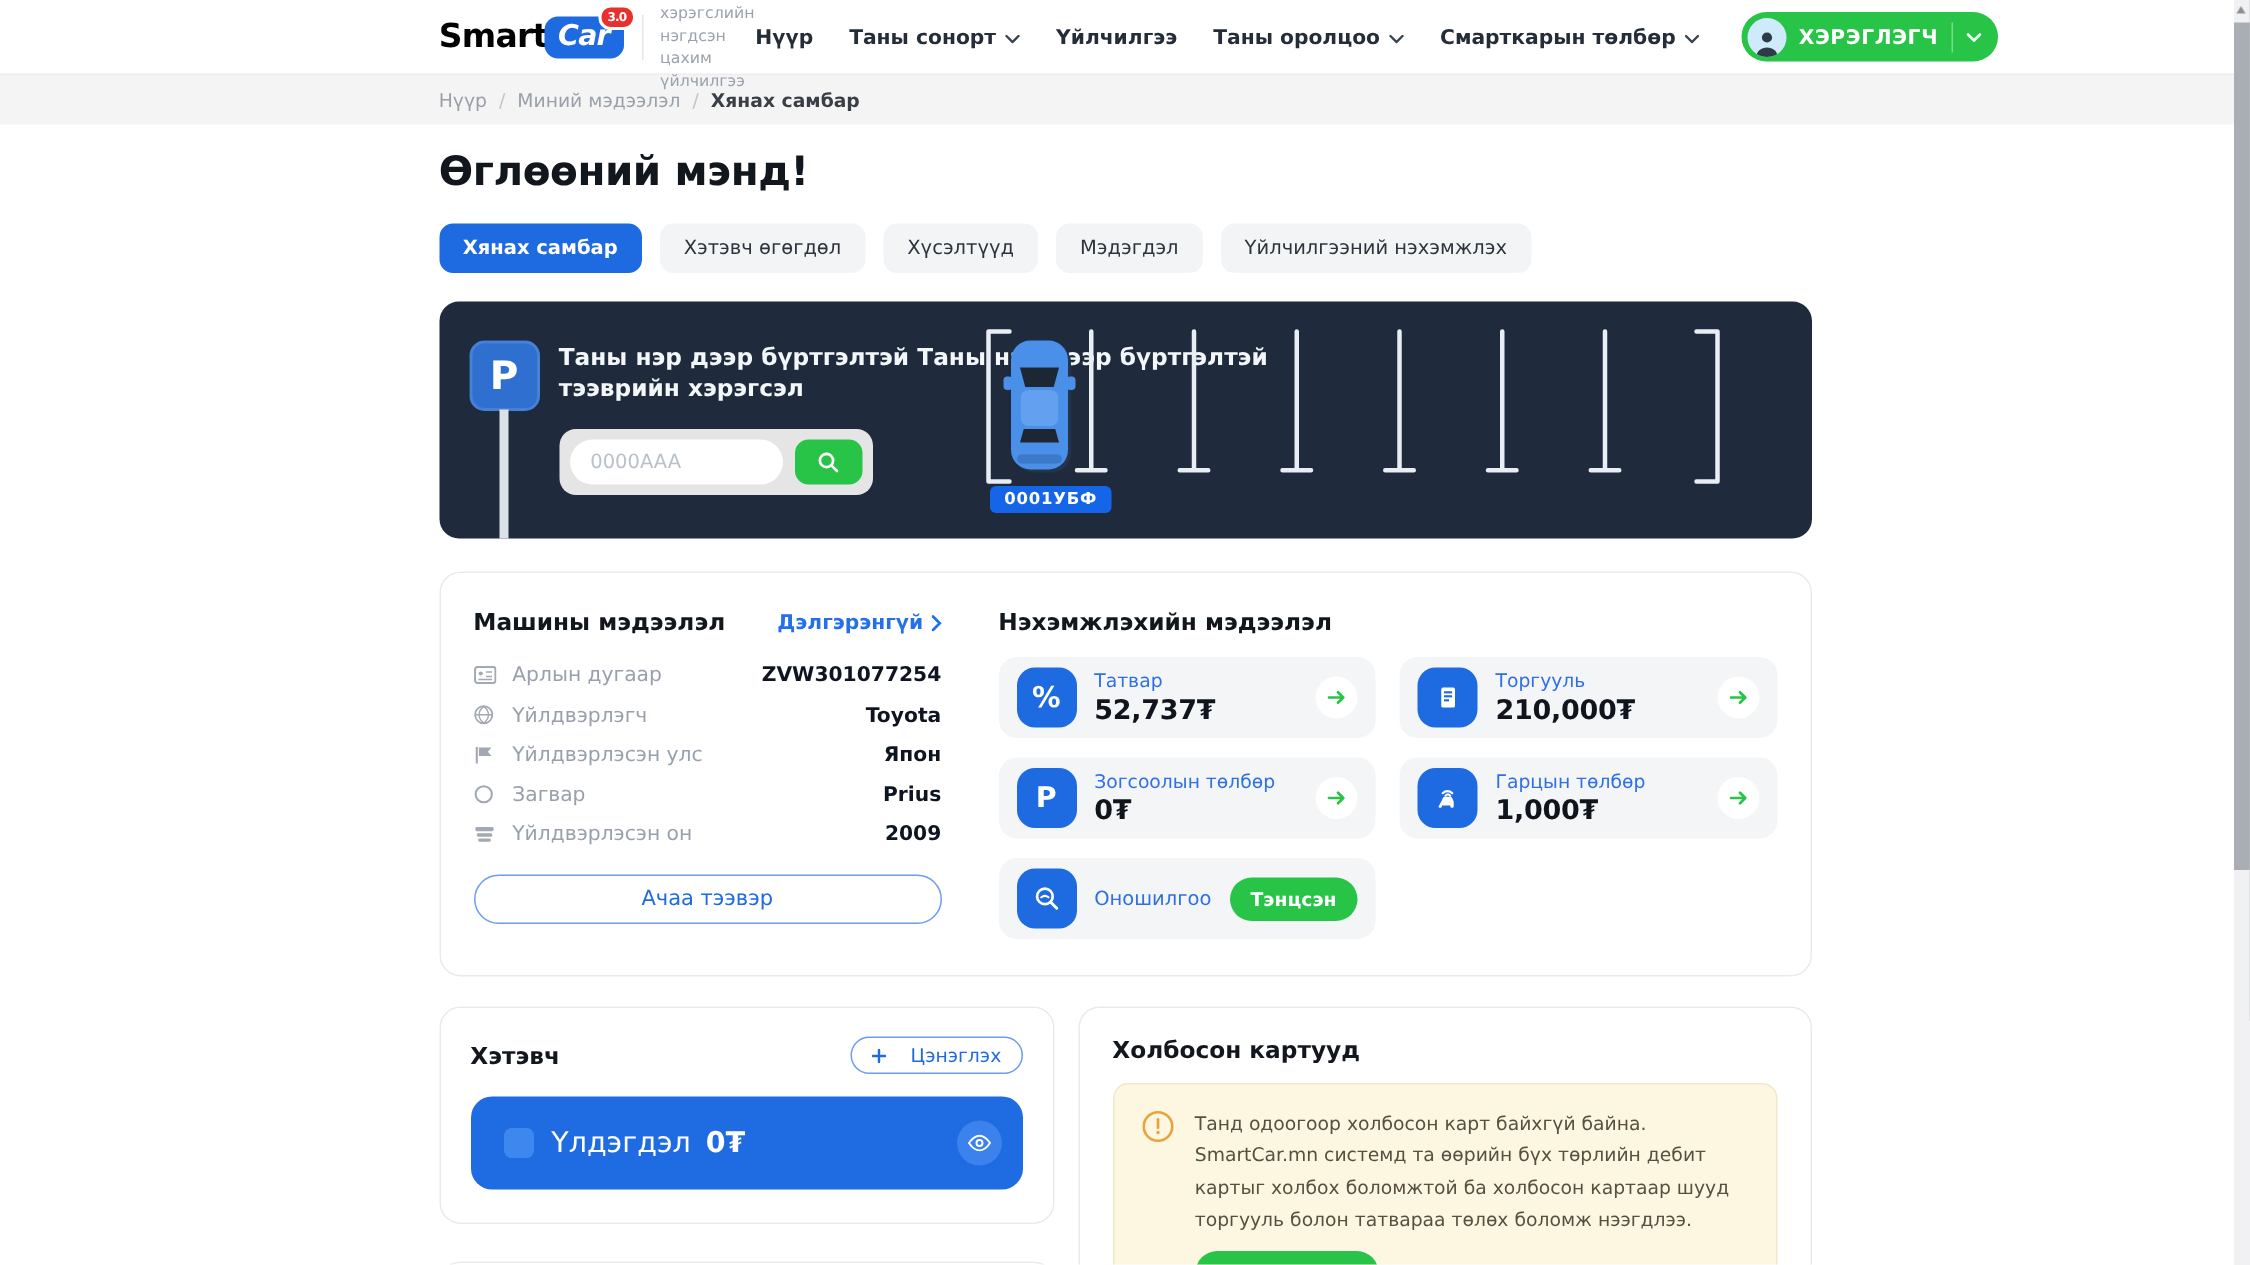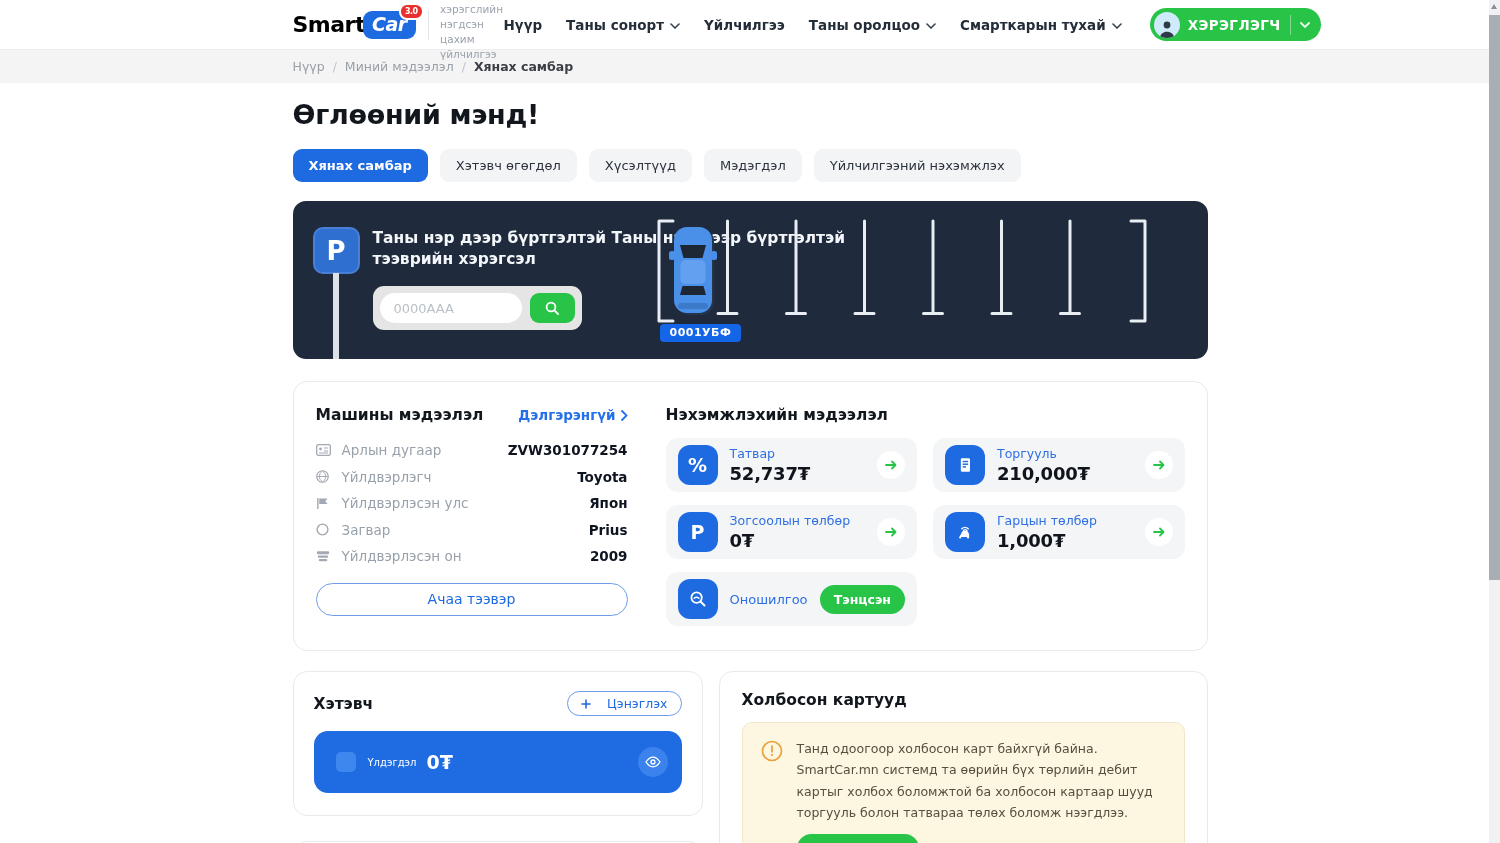--- a/index.html
+++ b/index.html
@@ -96,21 +96,21 @@
   
   .bottom { display:flex; gap:16px; }
   .left-col { width:410px; flex:none; }
   .wallet-card { padding:19px 20px 22px; }
   .wallet-head { display:flex; align-items:center; justify-content:space-between; }
   .topup-btn { display:flex; align-items:center; gap:16px; background:#fff; border:1.5px solid #6d9cec;
     border-radius:14px; padding:4px 13px; color:#1e6ae1; font-size:12.5px; font-family:inherit; cursor:pointer; }
   .balance-panel { margin-top:15px; background:#1e6be2; border-radius:14px; height:62px;
     display:flex; align-items:center; padding:0 14px 0 22px; }
   .wallet-chip { width:20px; height:20px; border-radius:5px; background:#3d87ef; flex:none; }
-  .balance-label { color:#fff; font-size:10px; margin-left:12px; }
+  .balance-label { color:#fff; font-size:19px; margin-left:12px; }
   .balance-value { color:#fff; font-size:19px; font-weight:800; margin-left:10px; }
   .eye-btn { margin-left:auto; width:30px; height:30px; border-radius:50%; background:#3b82ec;
     border:none; display:flex; align-items:center; justify-content:center; cursor:pointer; }
 
   .cards-card { flex:1; padding:19px 22px; height:185px; }
   .warn-box { margin-top:13px; background:#fdf6e0; border:1px solid #f1e8cb; border-radius:10px;
     padding:15px 18px 16px; display:flex; gap:14px; align-items:flex-start; }
   .warn-text { font-size:12.5px; color:#55503f; line-height:1.7; max-width:560px; }
   .link-card-btn { margin-top:11px; background:#27c447; color:#fff; border:none; border-radius:15px;
     padding:7px 16px; font-size:12.5px; font-weight:700; font-family:inherit; cursor:pointer; }
@@ -156,21 +156,21 @@
       <span class="nav-item">
         <span>Үйлчилгээ</span>
       </span>
       <span class="nav-item">
         <span>Таны оролцоо</span>
         <svg width="10" height="6" viewBox="0 0 10 6">
             <path d="M1 1l4 4 4-4" stroke="currentColor" stroke-width="1.6" fill="none" stroke-linecap="round"></path>
           </svg>
       </span>
       <span class="nav-item">
-        <span>Смарткарын тухай</span>
+        <span>Смарткарын төлбөр</span>
         <svg width="10" height="6" viewBox="0 0 10 6">
             <path d="M1 1l4 4 4-4" stroke="currentColor" stroke-width="1.6" fill="none" stroke-linecap="round"></path>
           </svg>
       </span>
       <span class="user-btn">
         <span class="user-avatar">
           <svg width="20" height="20" viewBox="0 0 20 20">
               <circle cx="10" cy="7" r="3.4" fill="#2e3a47"></circle>
               <path d="M3 20c0-4 3.2-6.3 7-6.3s7 2.3 7 6.3z" fill="#2e3a47"></path>
             </svg>

